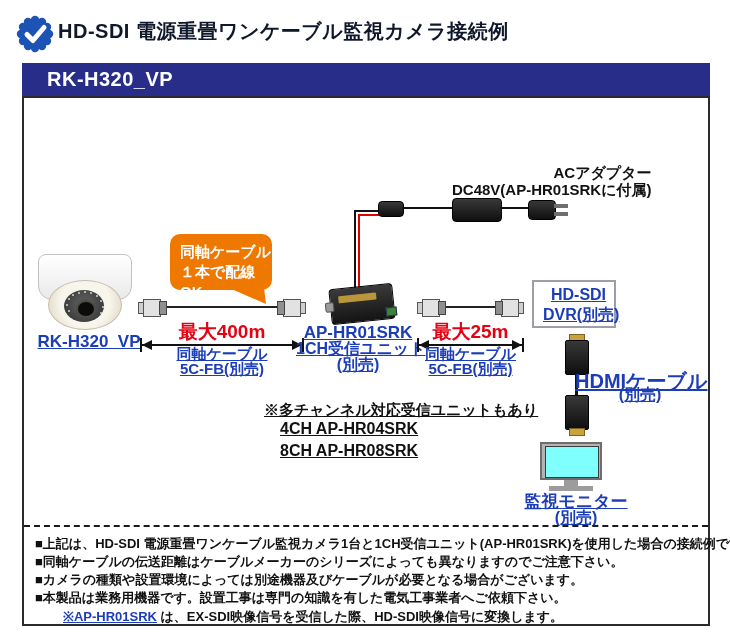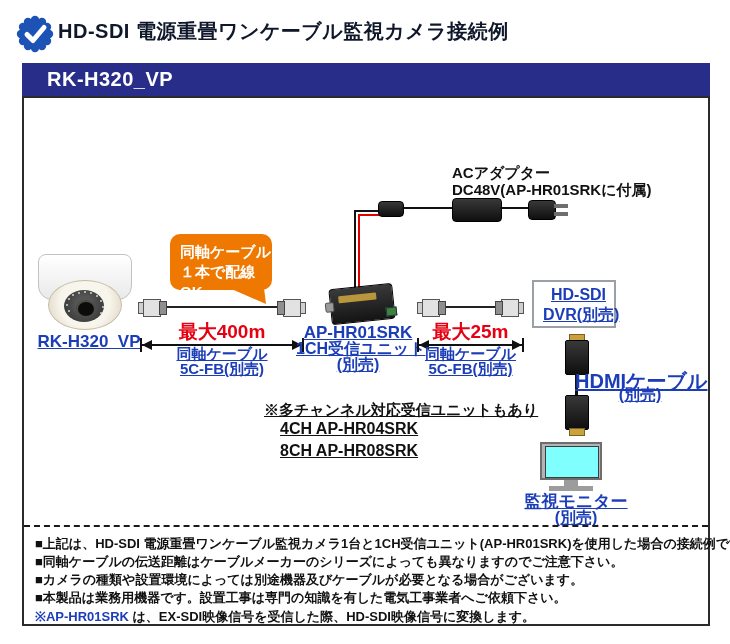--- a/index.html
+++ b/index.html
@@ -8,21 +8,21 @@
   
   .hdr-title{left:58px;top:18px;font-size:20px;font-weight:bold;color:#0f172a;letter-spacing:.5px;white-space:nowrap;}
   .model-bar{left:22px;top:63px;width:688px;height:33px;background:#282d8a;color:#fff;
     font-size:20px;font-weight:bold;line-height:33px;padding-left:25px;box-sizing:border-box;letter-spacing:.5px;}
   
   .frame{left:22px;top:96px;width:688px;height:530px;border:2px solid #2b2b2b;background:#fff;box-sizing:border-box;}
   .frame > *{position:absolute;}
   
   .blue-link{color:#1c3db8;font-weight:bold;text-decoration:underline;text-align:center;white-space:nowrap;}
   .red-dist{color:#e60012;font-weight:bold;font-size:19px;text-align:center;white-space:nowrap;}
-  .blk{color:#111;font-weight:bold;white-space:nowrap;}
+  .blk{color:#111;font-weight:bold;white-space:nowrap;text-align:right;}
   
   .cam{left:8px;top:156px;width:106px;height:80px;}
   .cam .body{position:absolute;left:6px;top:0;width:92px;height:44px;background:linear-gradient(#fff,#e9e9e9);
     border:1px solid #c2c2c2;border-radius:8px 8px 14px 14px;}
   .cam .dome{position:absolute;left:16px;top:26px;width:72px;height:48px;border-radius:50%;
     background:radial-gradient(circle at 50% 45%,#f8f5ec 55%,#d8d0ba 100%);border:1px solid #c6bda6;}
   .cam .inner{position:absolute;left:32px;top:36px;width:40px;height:32px;border-radius:50%;
     background:radial-gradient(circle at 50% 45%,#555 30%,#2d2d2d 100%);}
   .cam .lens{position:absolute;left:44px;top:46px;width:16px;height:14px;border-radius:50%;
     background:#0c0c0c;border:2px solid #4c4c44;}
@@ -69,21 +69,21 @@
   
   .mon{left:516px;top:344px;width:62px;height:50px;}
   .mon .fr{position:absolute;left:0;top:0;width:62px;height:38px;background:#b4b4b4;border:2px solid #6e6e6e;box-sizing:border-box;}
   .mon .scr{position:absolute;left:5px;top:4px;width:52px;height:30px;background:#80ffff;border:1px solid #3c3c3c;}
   .mon .neck{position:absolute;left:24px;top:38px;width:14px;height:6px;background:#9c9c9c;}
   .mon .base{position:absolute;left:9px;top:44px;width:44px;height:5px;background:#9c9c9c;}
   
   .dash{left:0;top:427px;width:100%;border-top:2px dashed #1a1a1a;}
   .notes{left:11px;top:437px;width:668px;font-size:13px;font-weight:bold;color:#111;}
   .notes div{line-height:18px;white-space:nowrap;}
-  .notes .lnk{color:#1c3db8;}
+  .notes .lnk{color:#1c3db8;text-decoration:underline;margin-left:28px;}
   .mc-note{font-size:15px;text-decoration:underline;}
   .mc-ch{font-size:16px;text-decoration:underline;}
 </style>
 </head>
 <body>
 
 <svg class="abs" style="left:15px;top:14px;" width="40" height="40" viewBox="0 0 40 40">
   <g fill="#1d53b4">
     <circle cx="20" cy="6" r="4.2"></circle>
       <circle cx="27" cy="8" r="4.2"></circle>

